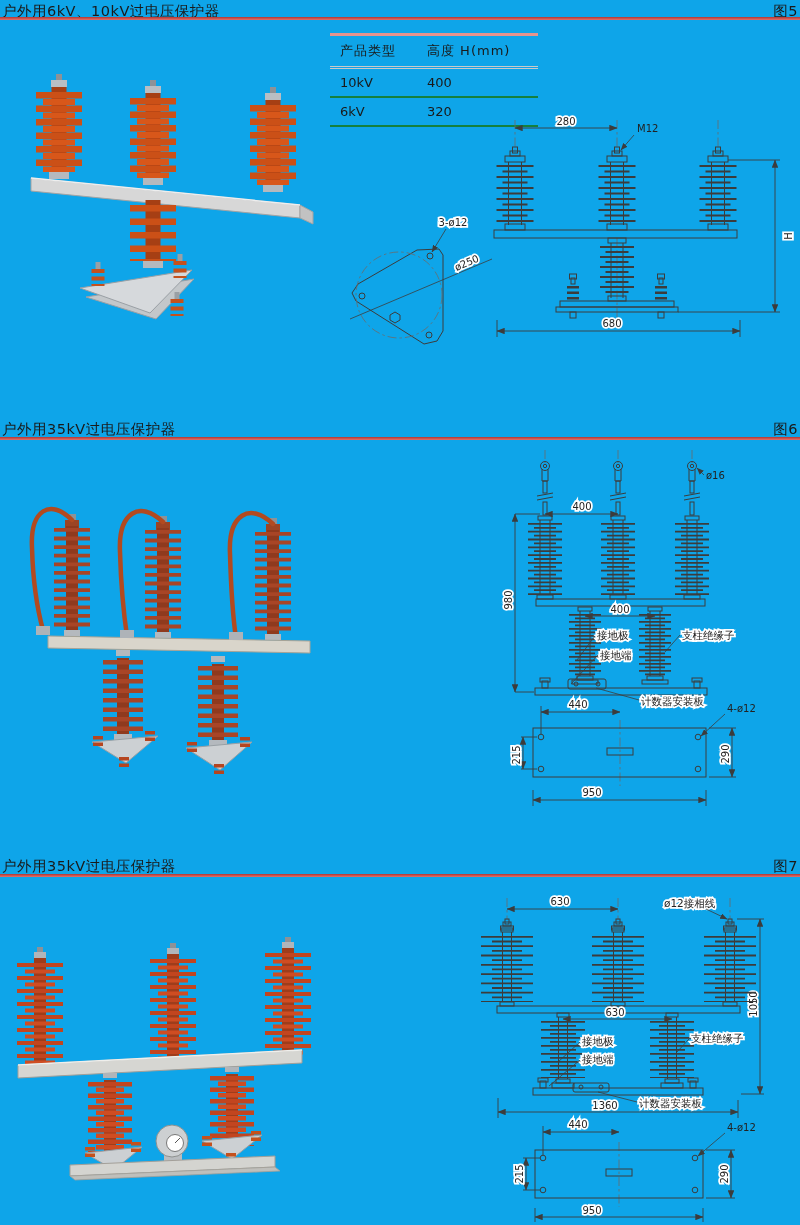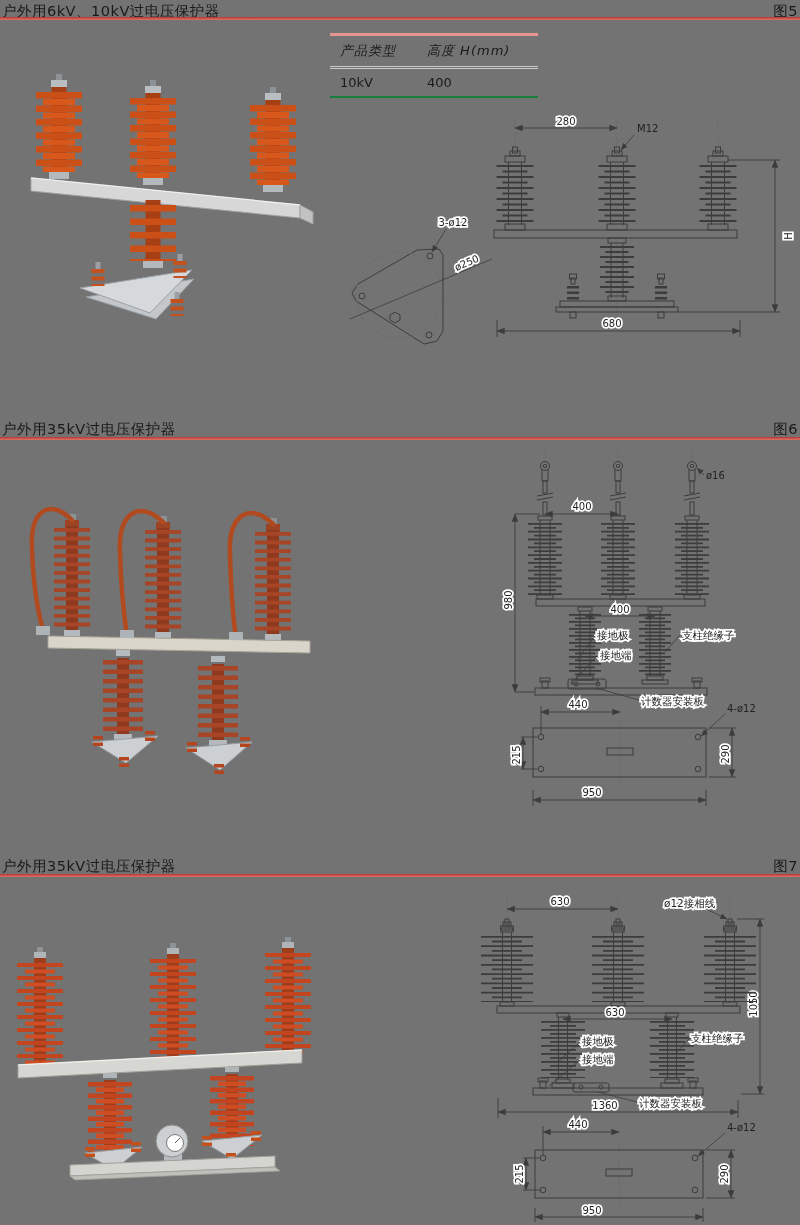--- a/index.html
+++ b/index.html
@@ -1,25 +1,25 @@
 <!DOCTYPE html>
 <html><head>
 <meta charset="utf-8">
 <style>
   html,body{margin:0;padding:0;background:#fff;}
-  .page{position:relative;width:800px;height:1225px;background:#737373;overflow:hidden;
+  .page{position:relative;width:800px;height:1225px;background:#0ea5e9;overflow:hidden;
         font-family:"DejaVu Sans","Liberation Sans",sans-serif;color:#1a1a1a;}
   .sec-header{position:absolute;left:2px;width:796px;display:flex;justify-content:space-between;
         font-size:14.5px;letter-spacing:0.5px;}
   .rule{position:absolute;left:0;width:800px;height:3px;
         background:linear-gradient(#b23732,#e2716c);}
   
   .spec-table{position:absolute;left:330px;top:33px;width:208px;border-collapse:collapse;
         font-size:13px;border-top:3px solid #e5948e;}
-  .spec-table th{font-weight:normal;letter-spacing:1px;font-style:italic;}
+  .spec-table th{font-weight:normal;letter-spacing:1px;}
   .spec-table th,.spec-table td{text-align:left;padding:6px 6px 6px 10px;}
   .spec-table thead tr{border-bottom:3px double #c9c9c9;}
   .spec-table tbody tr{border-bottom:2px solid #15803d;}
   .spec-table .c1{width:80px;} .spec-table .c2{width:118px;}
   
   .tl{stroke:#3c3c3c;stroke-width:1;fill:none;}
   .cl{stroke:#6b6b6b;stroke-width:0.8;fill:none;stroke-dasharray:9 3 2.5 3;}
   .dim{stroke:#3c3c3c;stroke-width:0.9;fill:none;}
   .ldr{stroke:#3c3c3c;stroke-width:0.8;fill:none;}
   .dtx{font-size:10px;fill:#222;}
@@ -43,20 +43,24 @@
       <tr>
         <th class="c1">产品类型</th>
         <th class="c2">高度 H(mm)</th>
       </tr>
     </thead>
     <tbody>
       <tr>
         <td>10kV</td>
         <td>400</td>
       </tr>
+      <tr>
+        <td>6kV</td>
+        <td>320</td>
+      </tr>
     </tbody>
   </table>
 
   <svg style="left:10px;top:55px;" width="325" height="290" viewBox="0 0 325 290">
     <defs>
       <g id="pa1">
         <rect x="-3" y="-18" width="6" height="7" fill="#8d9297"></rect>
         <rect x="-8" y="-12" width="16" height="7" fill="#b9bec3"></rect>
         <line x1="0" y1="-5" x2="0" y2="82" stroke="#a63f14" stroke-width="15"></line>
         <line x1="0" y1="0" x2="0" y2="80" stroke="#cb5017" stroke-width="46" stroke-dasharray="6.5 7"></line>

